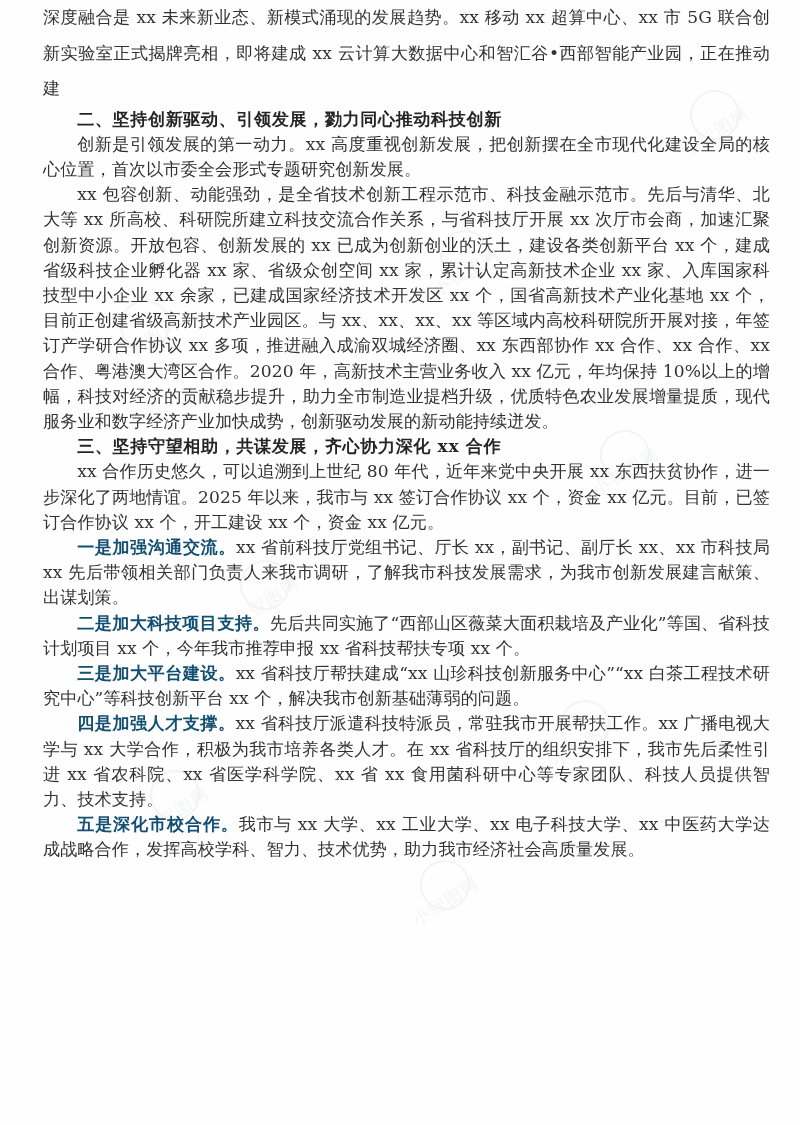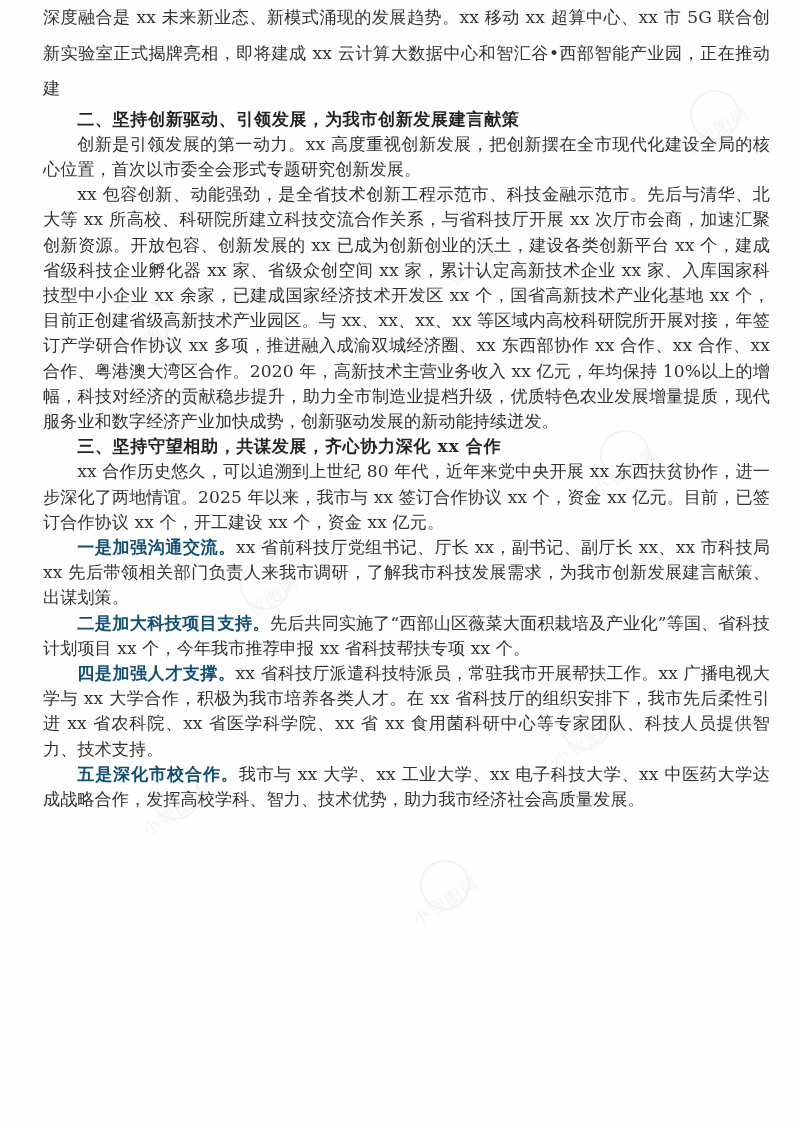--- a/index.html
+++ b/index.html
@@ -135,33 +135,34 @@
   <div class="wm-ring" style="left:690px; top:90px;"></div>
   <div class="wm-unit" style="left:678px; top:120px;">小智图网</div>
 </div>
 
 <div class="page scanish">
   <div class="doc-body">
 
     <p class="para loose">深度融合是 xx 未来新业态、新模式涌现的发展趋势。xx 移动 xx 超算中心、xx 市 5G 联合创新实验室正式揭牌亮相，即将建成 xx 云计算大数据中心和智汇谷•西部智能产业园，正在推动建</p>
 
 
-    <p class="head">二、坚持创新驱动、引领发展，为我市创新发展建言献策</p>
+    <p class="head">二、坚持创新驱动、引领发展，勠力同心推动科技创新</p>
 
     <p class="para indent">创新是引领发展的第一动力。xx 高度重视创新发展，把创新摆在全市现代化建设全局的核心位置，首次以市委全会形式专题研究创新发展。</p>
 
     <p class="para indent">xx 包容创新、动能强劲，是全省技术创新工程示范市、科技金融示范市。先后与清华、北大等 xx 所高校、科研院所建立科技交流合作关系，与省科技厅开展 xx 次厅市会商，加速汇聚创新资源。开放包容、创新发展的 xx 已成为创新创业的沃土，建设各类创新平台 xx 个，建成省级科技企业孵化器 xx 家、省级众创空间 xx 家，累计认定高新技术企业 xx 家、入库国家科技型中小企业 xx 余家，已建成国家经济技术开发区 xx 个，国省高新技术产业化基地 xx 个，目前正创建省级高新技术产业园区。与 xx、xx、xx、xx 等区域内高校科研院所开展对接，年签订产学研合作协议 xx 多项，推进融入成渝双城经济圈、xx 东西部协作 xx 合作、xx 合作、xx 合作、粤港澳大湾区合作。2020 年，高新技术主营业务收入 xx 亿元，年均保持 10%以上的增幅，科技对经济的贡献稳步提升，助力全市制造业提档升级，优质特色农业发展增量提质，现代服务业和数字经济产业加快成势，创新驱动发展的新动能持续迸发。</p>
 
     <p class="head">三、坚持守望相助，共谋发展，齐心协力深化 xx 合作</p>
 
     <p class="para indent">xx 合作历史悠久，可以追溯到上世纪 80 年代，近年来党中央开展 xx 东西扶贫协作，进一步深化了两地情谊。2025 年以来，我市与 xx 签订合作协议 xx 个，资金 xx 亿元。目前，已签订合作协议 xx 个，开工建设 xx 个，资金 xx 亿元。</p>
 
     <p class="para indent"><span class="lead">一是加强沟通交流。</span><span>xx 省前科技厅党组书记、厅长 xx，副书记、副厅长 xx、xx 市科技局 xx 先后带领相关部门负责人来我市调研，了解我市科技发展需求，为我市创新发展建言献策、出谋划策。</span></p>
 
     <p class="para indent"><span class="lead">二是加大科技项目支持。</span><span>先后共同实施了“西部山区薇菜大面积栽培及产业化”等国、省科技计划项目 xx 个，今年我市推荐申报 xx 省科技帮扶专项 xx 个。</span></p>
 
+    <p class="para indent"><span class="lead">三是加大平台建设。</span><span>xx 省科技厅帮扶建成“xx 山珍科技创新服务中心”“xx 白茶工程技术研究中心”等科技创新平台 xx 个，解决我市创新基础薄弱的问题。</span></p>
 
     <p class="para indent"><span class="lead">四是加强人才支撑。</span><span>xx 省科技厅派遣科技特派员，常驻我市开展帮扶工作。xx 广播电视大学与 xx 大学合作，积极为我市培养各类人才。在 xx 省科技厅的组织安排下，我市先后柔性引进 xx 省农科院、xx 省医学科学院、xx 省 xx 食用菌科研中心等专家团队、科技人员提供智力、技术支持。</span></p>
 
     <p class="para indent"><span class="lead">五是深化市校合作。</span><span>我市与 xx 大学、xx 工业大学、xx 电子科技大学、xx 中医药大学达成战略合作，发挥高校学科、智力、技术优势，助力我市经济社会高质量发展。</span></p>
 
   </div>
 </div>
 
 </body></html>

